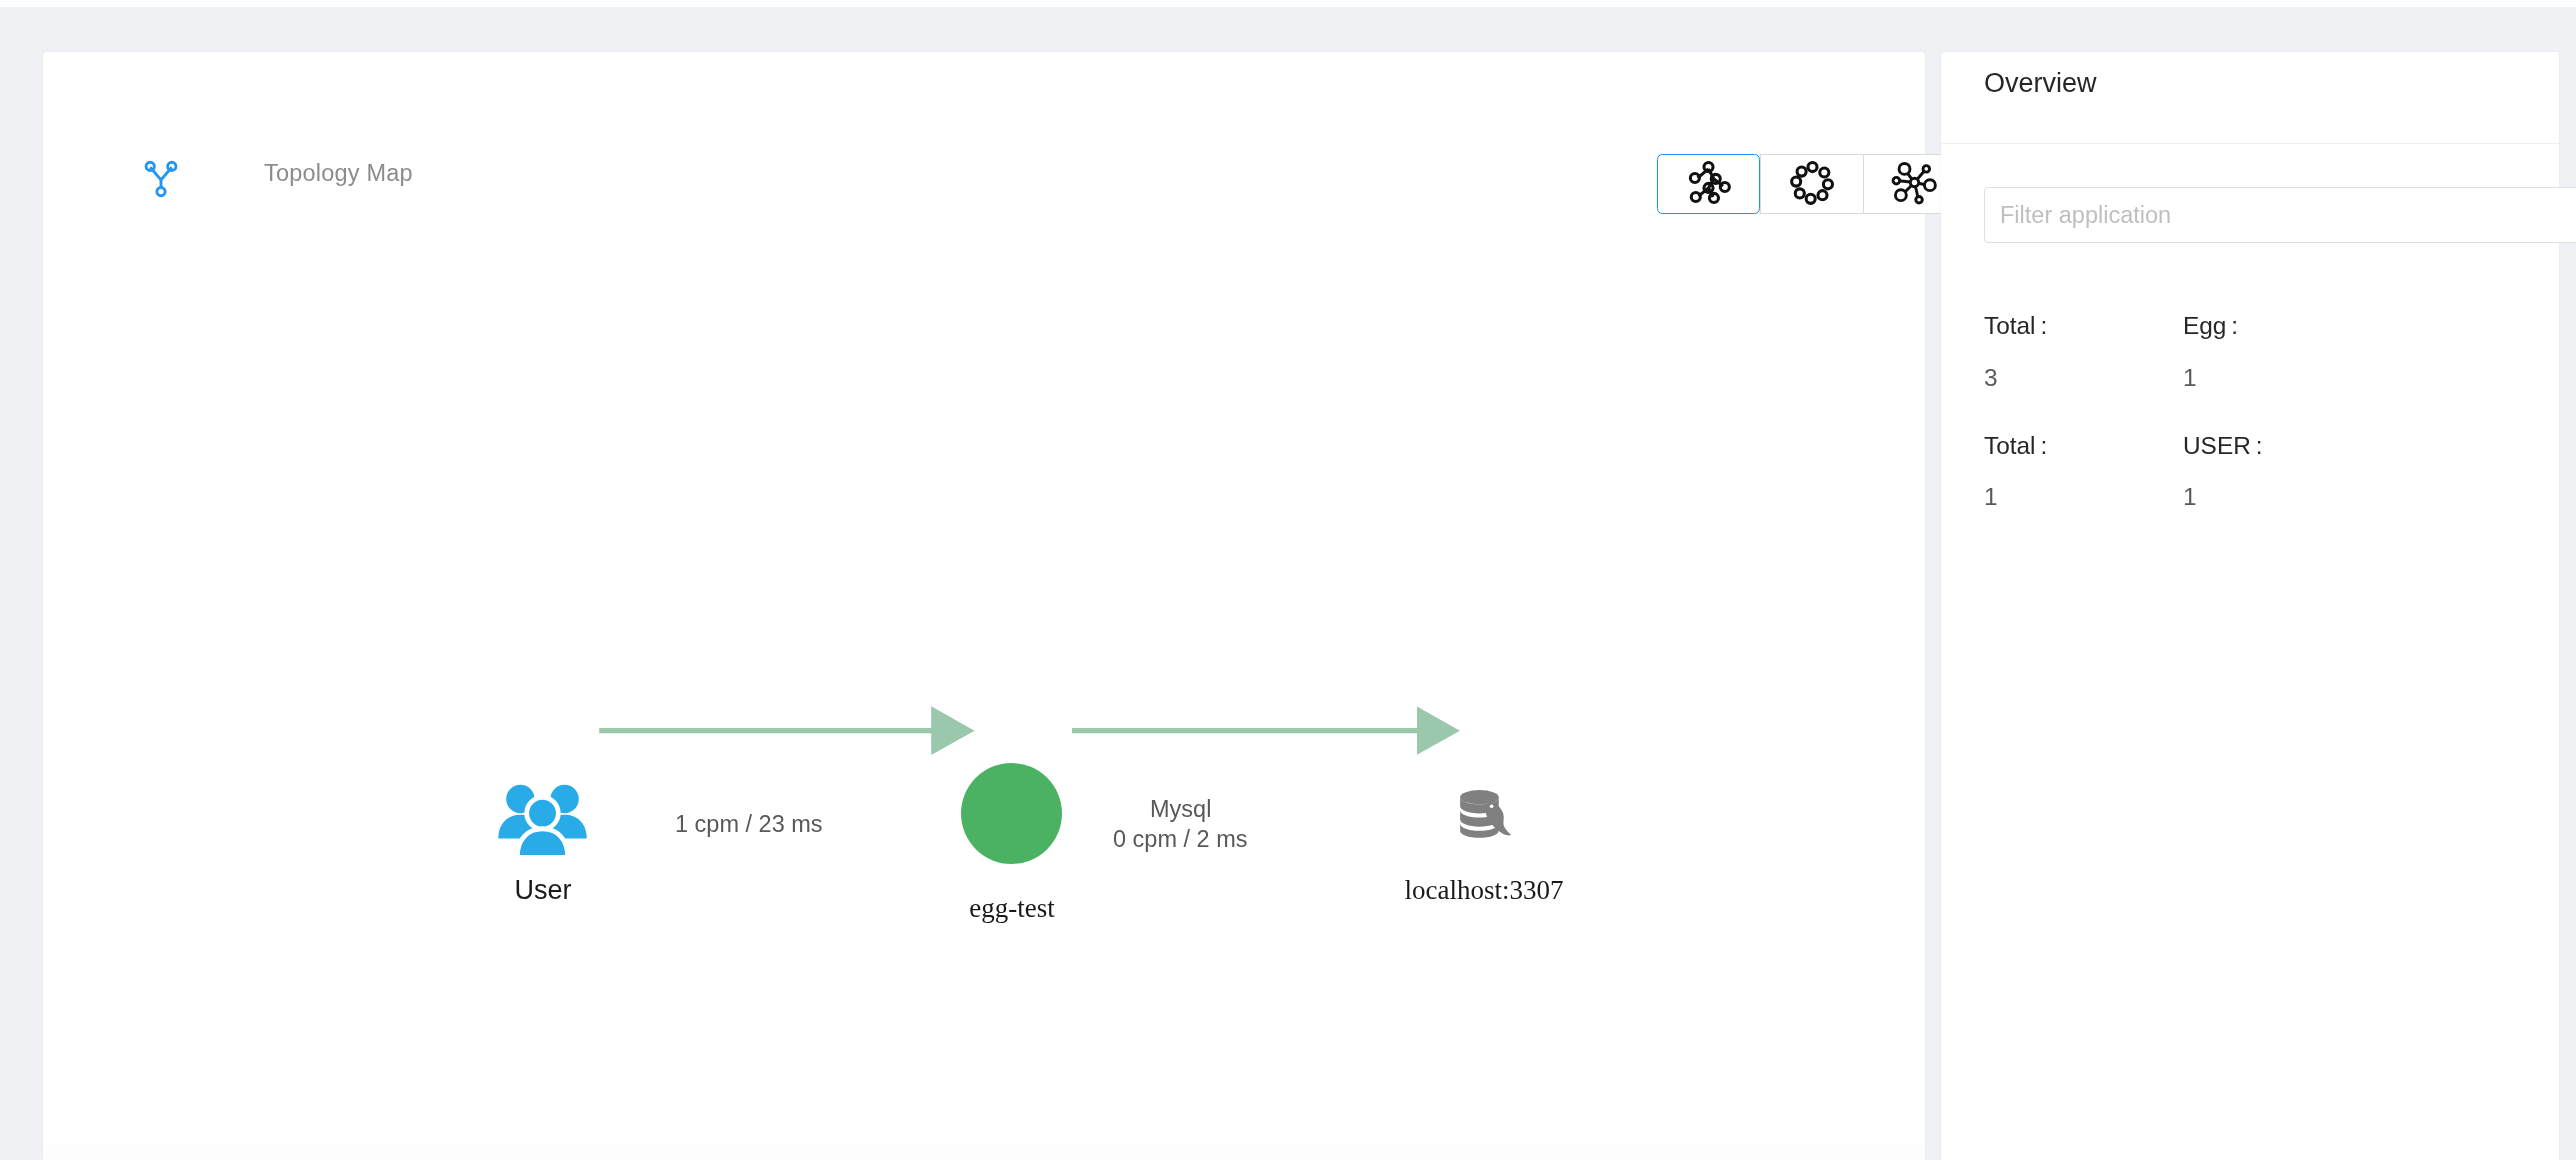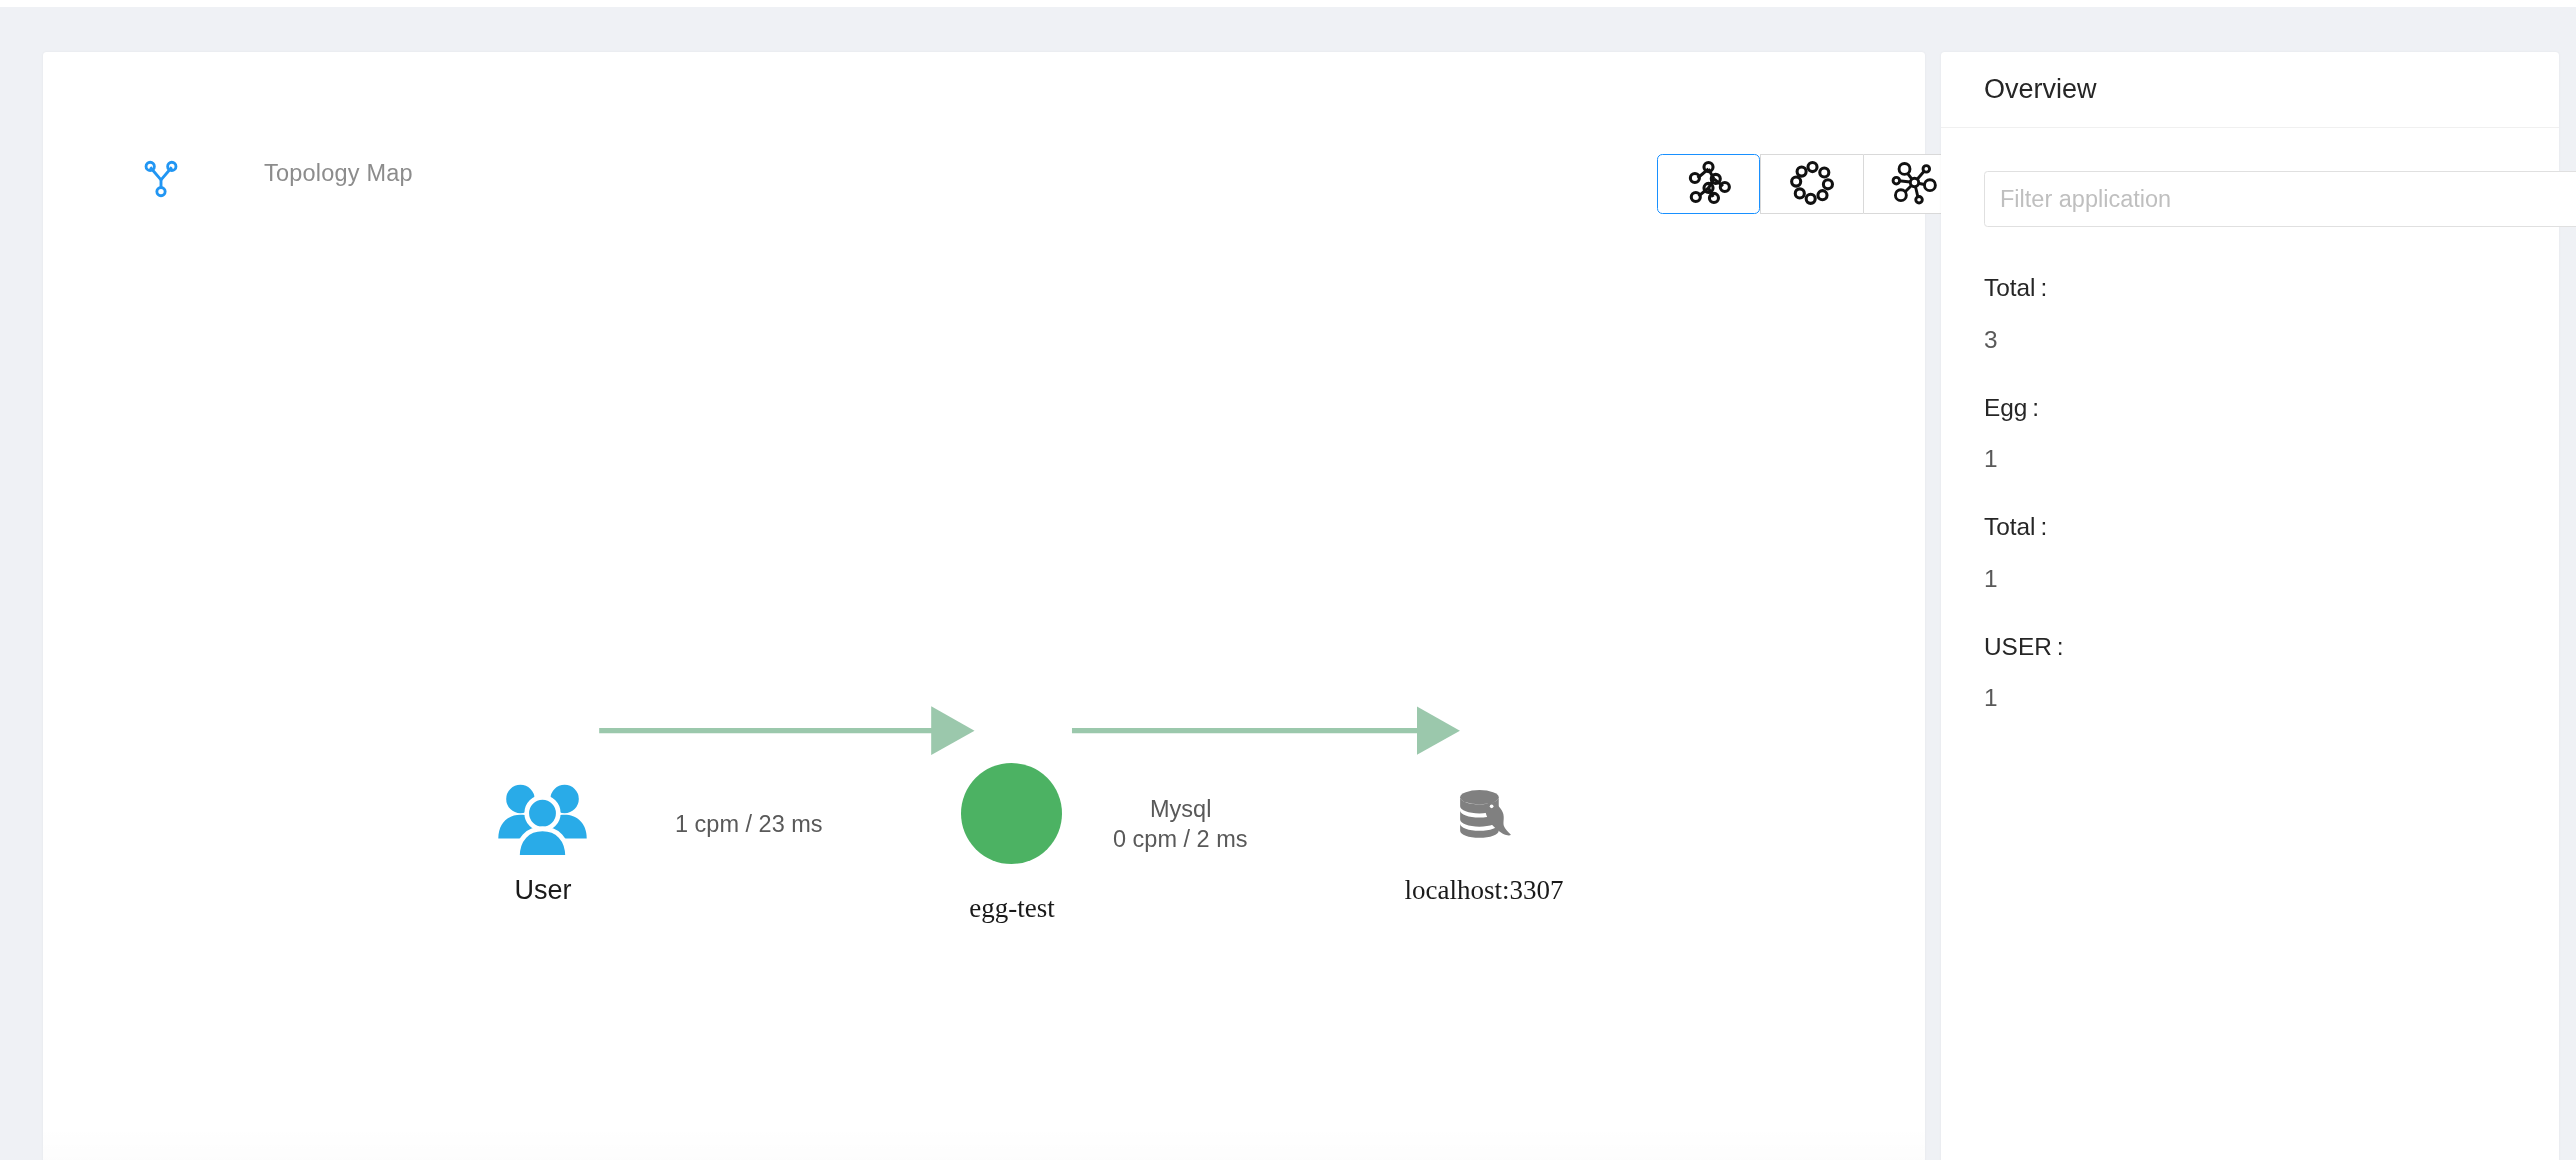--- a/index.html
+++ b/index.html
@@ -155,22 +155,23 @@
     left: 1941px; top: 45px;
     width: 618px; height: 1137px;
     background: #ffffff;
     border-radius: 3.6px;
     box-shadow: 0 0.9px 2.7px rgba(0,0,0,0.05);
   }
   .overview-header {
     height: 76px;
     border-bottom: 0.9px solid #f0f0f0;
     display: flex;
-    align-items: center;
+    align-items: flex-start;
     padding-left: 43px;
+    margin-top: 16px;
   }
   .overview-title {
     font-size: 27px;
     color: #262626;
   }
   .overview-body { padding: 43px; }
 
   .filter-input {
     width: 607px;
     height: 56px;
@@ -179,24 +180,23 @@
     padding: 0 15px;
     font-size: 23.5px;
     color: #262626;
     font-family: "Liberation Sans", sans-serif;
     outline: none;
     background: #fff;
   }
   .filter-input::placeholder { color: #bfbfbf; }
 
   .stats-grid {
-    margin-top: 47px;
+    margin-top: 69px;
     display: flex;
     flex-wrap: wrap;
-    flex-direction: column;
   }
   .stat-cell {
     width: 199px;
     margin-bottom: 40px;
   }
   .stat-label {
     font-size: 24.4px;
     color: #262626;
     margin-bottom: 23.5px;
   }

